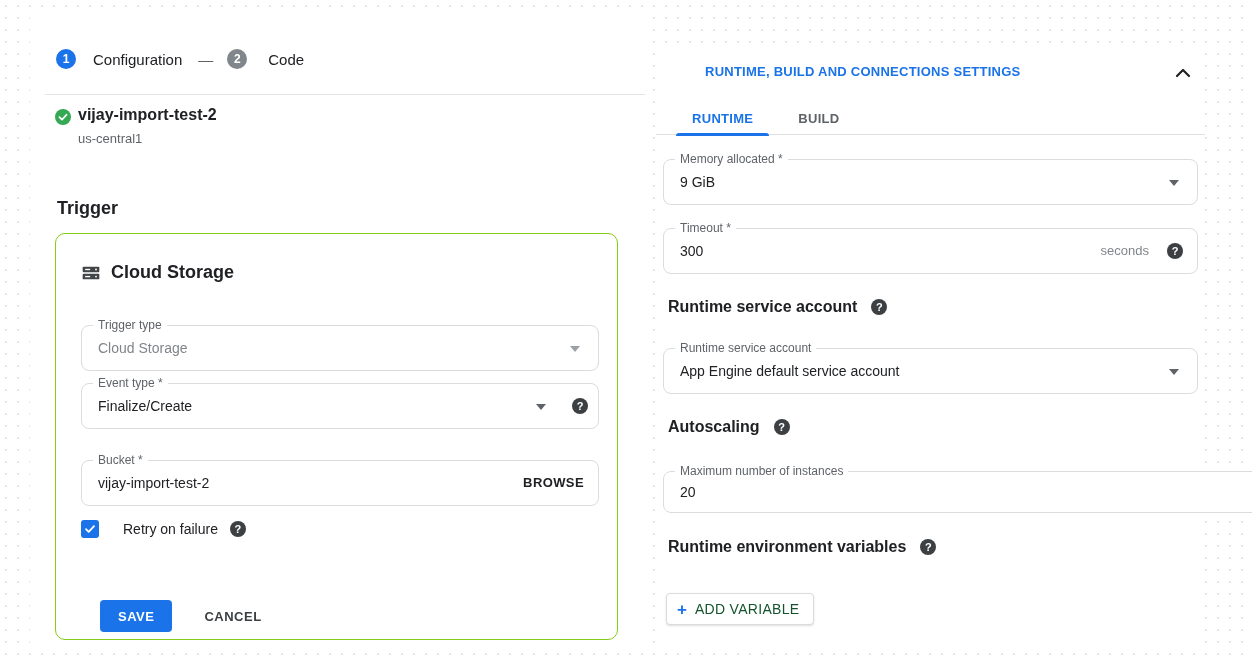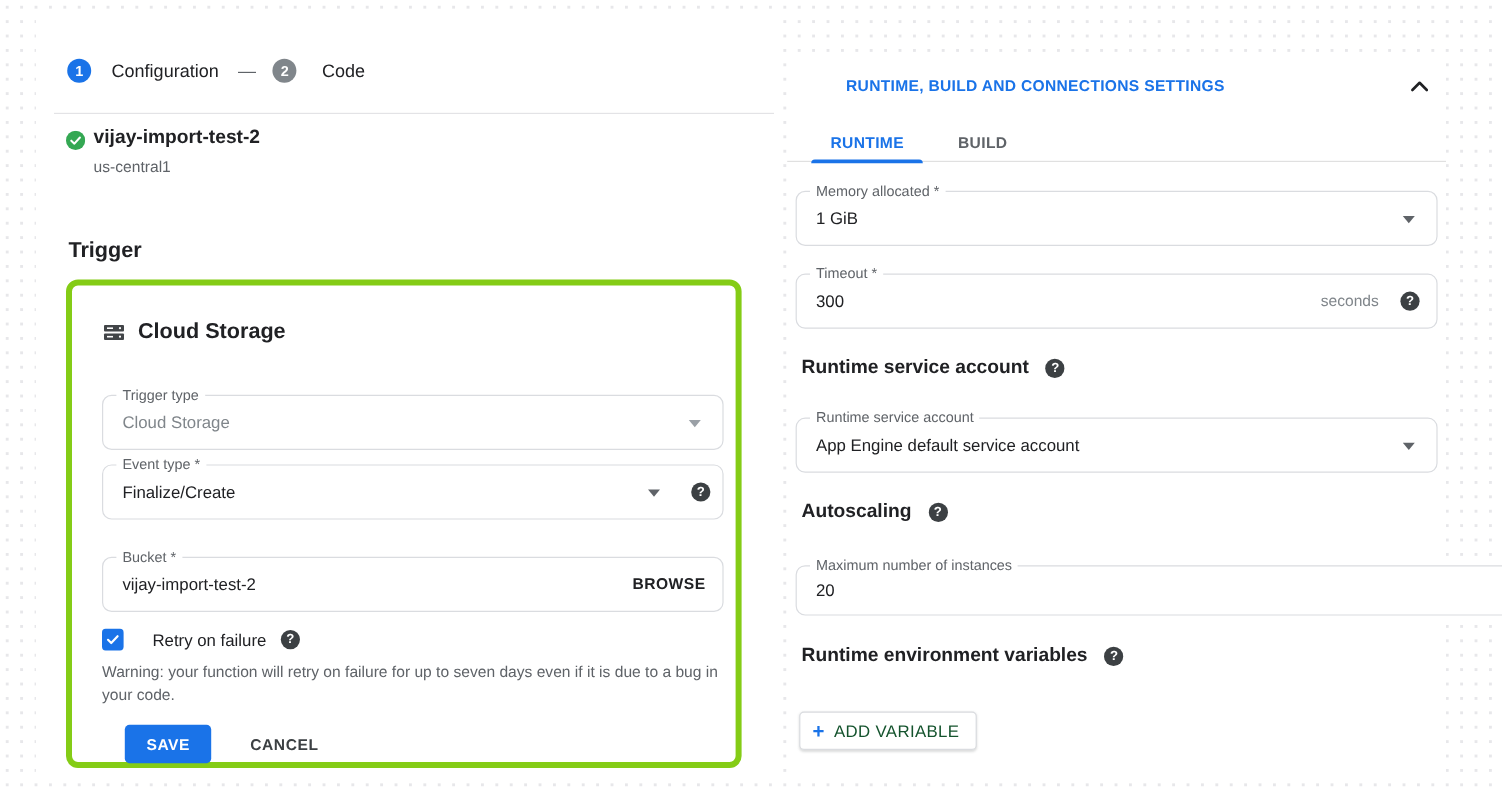--- a/index.html
+++ b/index.html
@@ -27,21 +27,21 @@
 
   .divider{position:absolute;left:15px;top:84px;width:600px;height:1px;background:#e3e3e6;}
 
   .check-icon{position:absolute;left:25px;top:99px;width:16px;height:16px;}
   .fn-name{position:absolute;left:48px;top:96px;font-size:16px;font-weight:bold;color:#202124;}
   .fn-region{position:absolute;left:48px;top:121px;font-size:13px;color:#5f6368;}
 
   .trigger-heading{position:absolute;left:27px;top:188px;font-size:18px;font-weight:bold;color:#202124;}
 
   .trigger-card{position:absolute;left:25px;top:223px;width:563px;height:407px;
-    border:5px solid #84cc16;border-radius:10px;box-sizing:border-box;background:#fff;}
+    border:1px solid #84cc16;border-radius:10px;box-sizing:border-box;background:#fff;}
   .card-header{position:absolute;left:25px;top:28px;display:flex;align-items:center;}
   .card-title{font-size:18px;font-weight:bold;margin-left:10px;color:#202124;}
 
   
   .tfield{position:absolute;border:1px solid #dadce0;border-radius:8px;height:46px;
     box-sizing:border-box;background:#fff;}
   .tfield .lbl{position:absolute;top:-8px;left:11px;background:#fff;padding:0 5px;
     font-size:12px;color:#5f6368;white-space:nowrap;line-height:14px;}
   .tfield .val{position:absolute;left:16px;top:0;line-height:44px;font-size:14px;color:#202124;white-space:nowrap;}
   .tfield.disabled .val{color:#80868b;}
@@ -157,21 +157,20 @@
       <div class="retry-row">
         <span class="checkbox">
           <svg width="12" height="12" viewBox="0 0 12 12">
             <path d="M2 6.2 L4.7 8.9 L10 3.2" stroke="#fff" stroke-width="1.8" fill="none" stroke-linecap="round" stroke-linejoin="round"></path>
           </svg>
         </span>
         <span class="retry-label">Retry on failure</span>
         <span class="qicon">?</span>
       </div>
 
-      <div class="warning">Warning: your function will retry on failure for up to seven days even if it is due to a bug in your code.</div>
 
       <div class="btn-row">
         <button class="btn-save">SAVE</button>
         <button class="btn-cancel">CANCEL</button>
       </div>
 
     </div>
   </div>
 
   <div id="right-panel" class="panel">
@@ -184,21 +183,21 @@
     </div>
 
     <div class="tabs-line"></div>
     <div class="tabs">
       <div class="tab active">RUNTIME</div>
       <div class="tab" style="margin-left:13px;">BUILD</div>
     </div>
 
     <div class="tfield" style="left:7px;top:111px;width:535px;">
       <span class="lbl">Memory allocated *</span>
-      <span class="val">1 GiB</span>
+      <span class="val">9 GiB</span>
       <span class="arrow-down" style="right:18px;"></span>
     </div>
 
     <div class="tfield" style="left:7px;top:180px;width:535px;">
       <span class="lbl">Timeout *</span>
       <span class="val">300</span>
       <span class="suffix">seconds</span>
       <span class="qicon in-field" style="right:14px;">?</span>
     </div>
 

